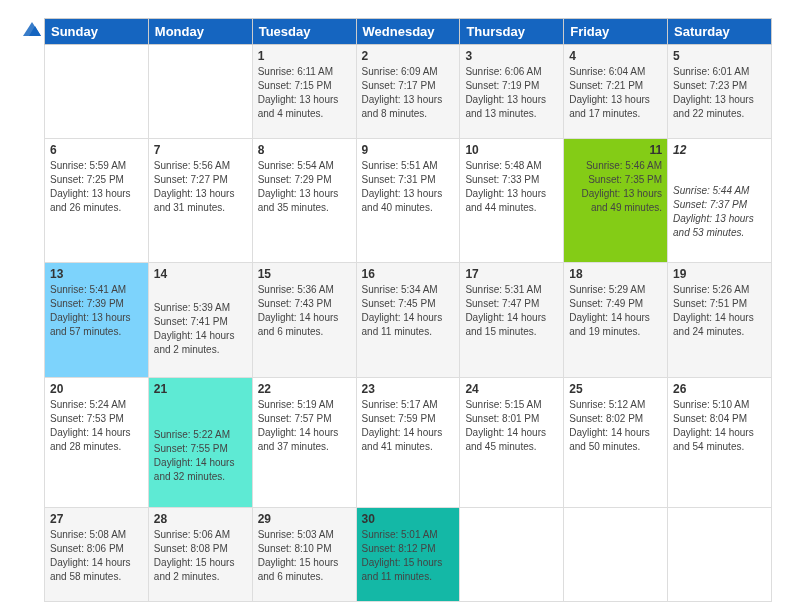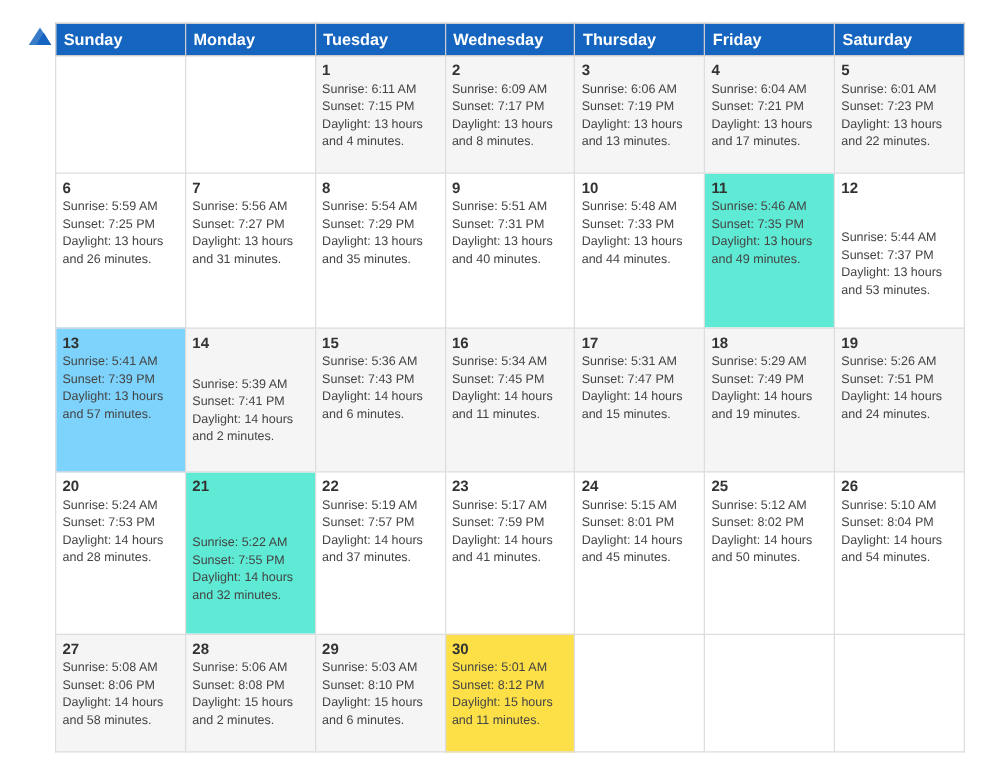--- a/index.html
+++ b/index.html
@@ -176,27 +176,27 @@
             <div class="day-info" style="white-space: pre-line;">Sunrise: 5:51 AM
 Sunset: 7:31 PM
 Daylight: 13 hours and 40 minutes.</div>
           </td>
           <td style="background: rgb(255, 255, 255);">
             <span class="day-num">10</span>
             <div class="day-info" style="white-space: pre-line;">Sunrise: 5:48 AM
 Sunset: 7:33 PM
 Daylight: 13 hours and 44 minutes.</div>
           </td>
-          <td style="background: #5eead4;">
+          <td style="background: #84cc16; text-align: right;">
             <span class="day-num">11</span>
             <div class="day-info" style="white-space: pre-line;">Sunrise: 5:46 AM
 Sunset: 7:35 PM
 Daylight: 13 hours and 49 minutes.</div>
           </td>
-          <td style="background: rgb(255, 255, 255);">
+          <td style="background: rgb(255, 255, 255); font-style: italic;">
             <span class="day-num">12</span>
             <div class="day-info" style="white-space: pre-line; margin-top: 27px;">Sunrise: 5:44 AM
 Sunset: 7:37 PM
 Daylight: 13 hours and 53 minutes.</div>
           </td>
         </tr>
         <tr>
           <td style="background: #7dd3fc;">
             <span class="day-num">13</span>
             <div class="day-info" style="white-space: pre-line;">Sunrise: 5:41 AM
@@ -296,21 +296,21 @@
             <div class="day-info" style="white-space: pre-line;">Sunrise: 5:06 AM
 Sunset: 8:08 PM
 Daylight: 15 hours and 2 minutes.</div>
           </td>
           <td style="background: rgb(245, 245, 245);">
             <span class="day-num">29</span>
             <div class="day-info" style="white-space: pre-line;">Sunrise: 5:03 AM
 Sunset: 8:10 PM
 Daylight: 15 hours and 6 minutes.</div>
           </td>
-          <td style="background: #fde047;">
+          <td style="background: #14b8a6;">
             <span class="day-num">30</span>
             <div class="day-info" style="white-space: pre-line;">Sunrise: 5:01 AM
 Sunset: 8:12 PM
 Daylight: 15 hours and 11 minutes.</div>
           </td>
           <td class="empty-cell"></td>
           <td class="empty-cell"></td>
           <td class="empty-cell"></td>
         </tr>
       </tbody>

